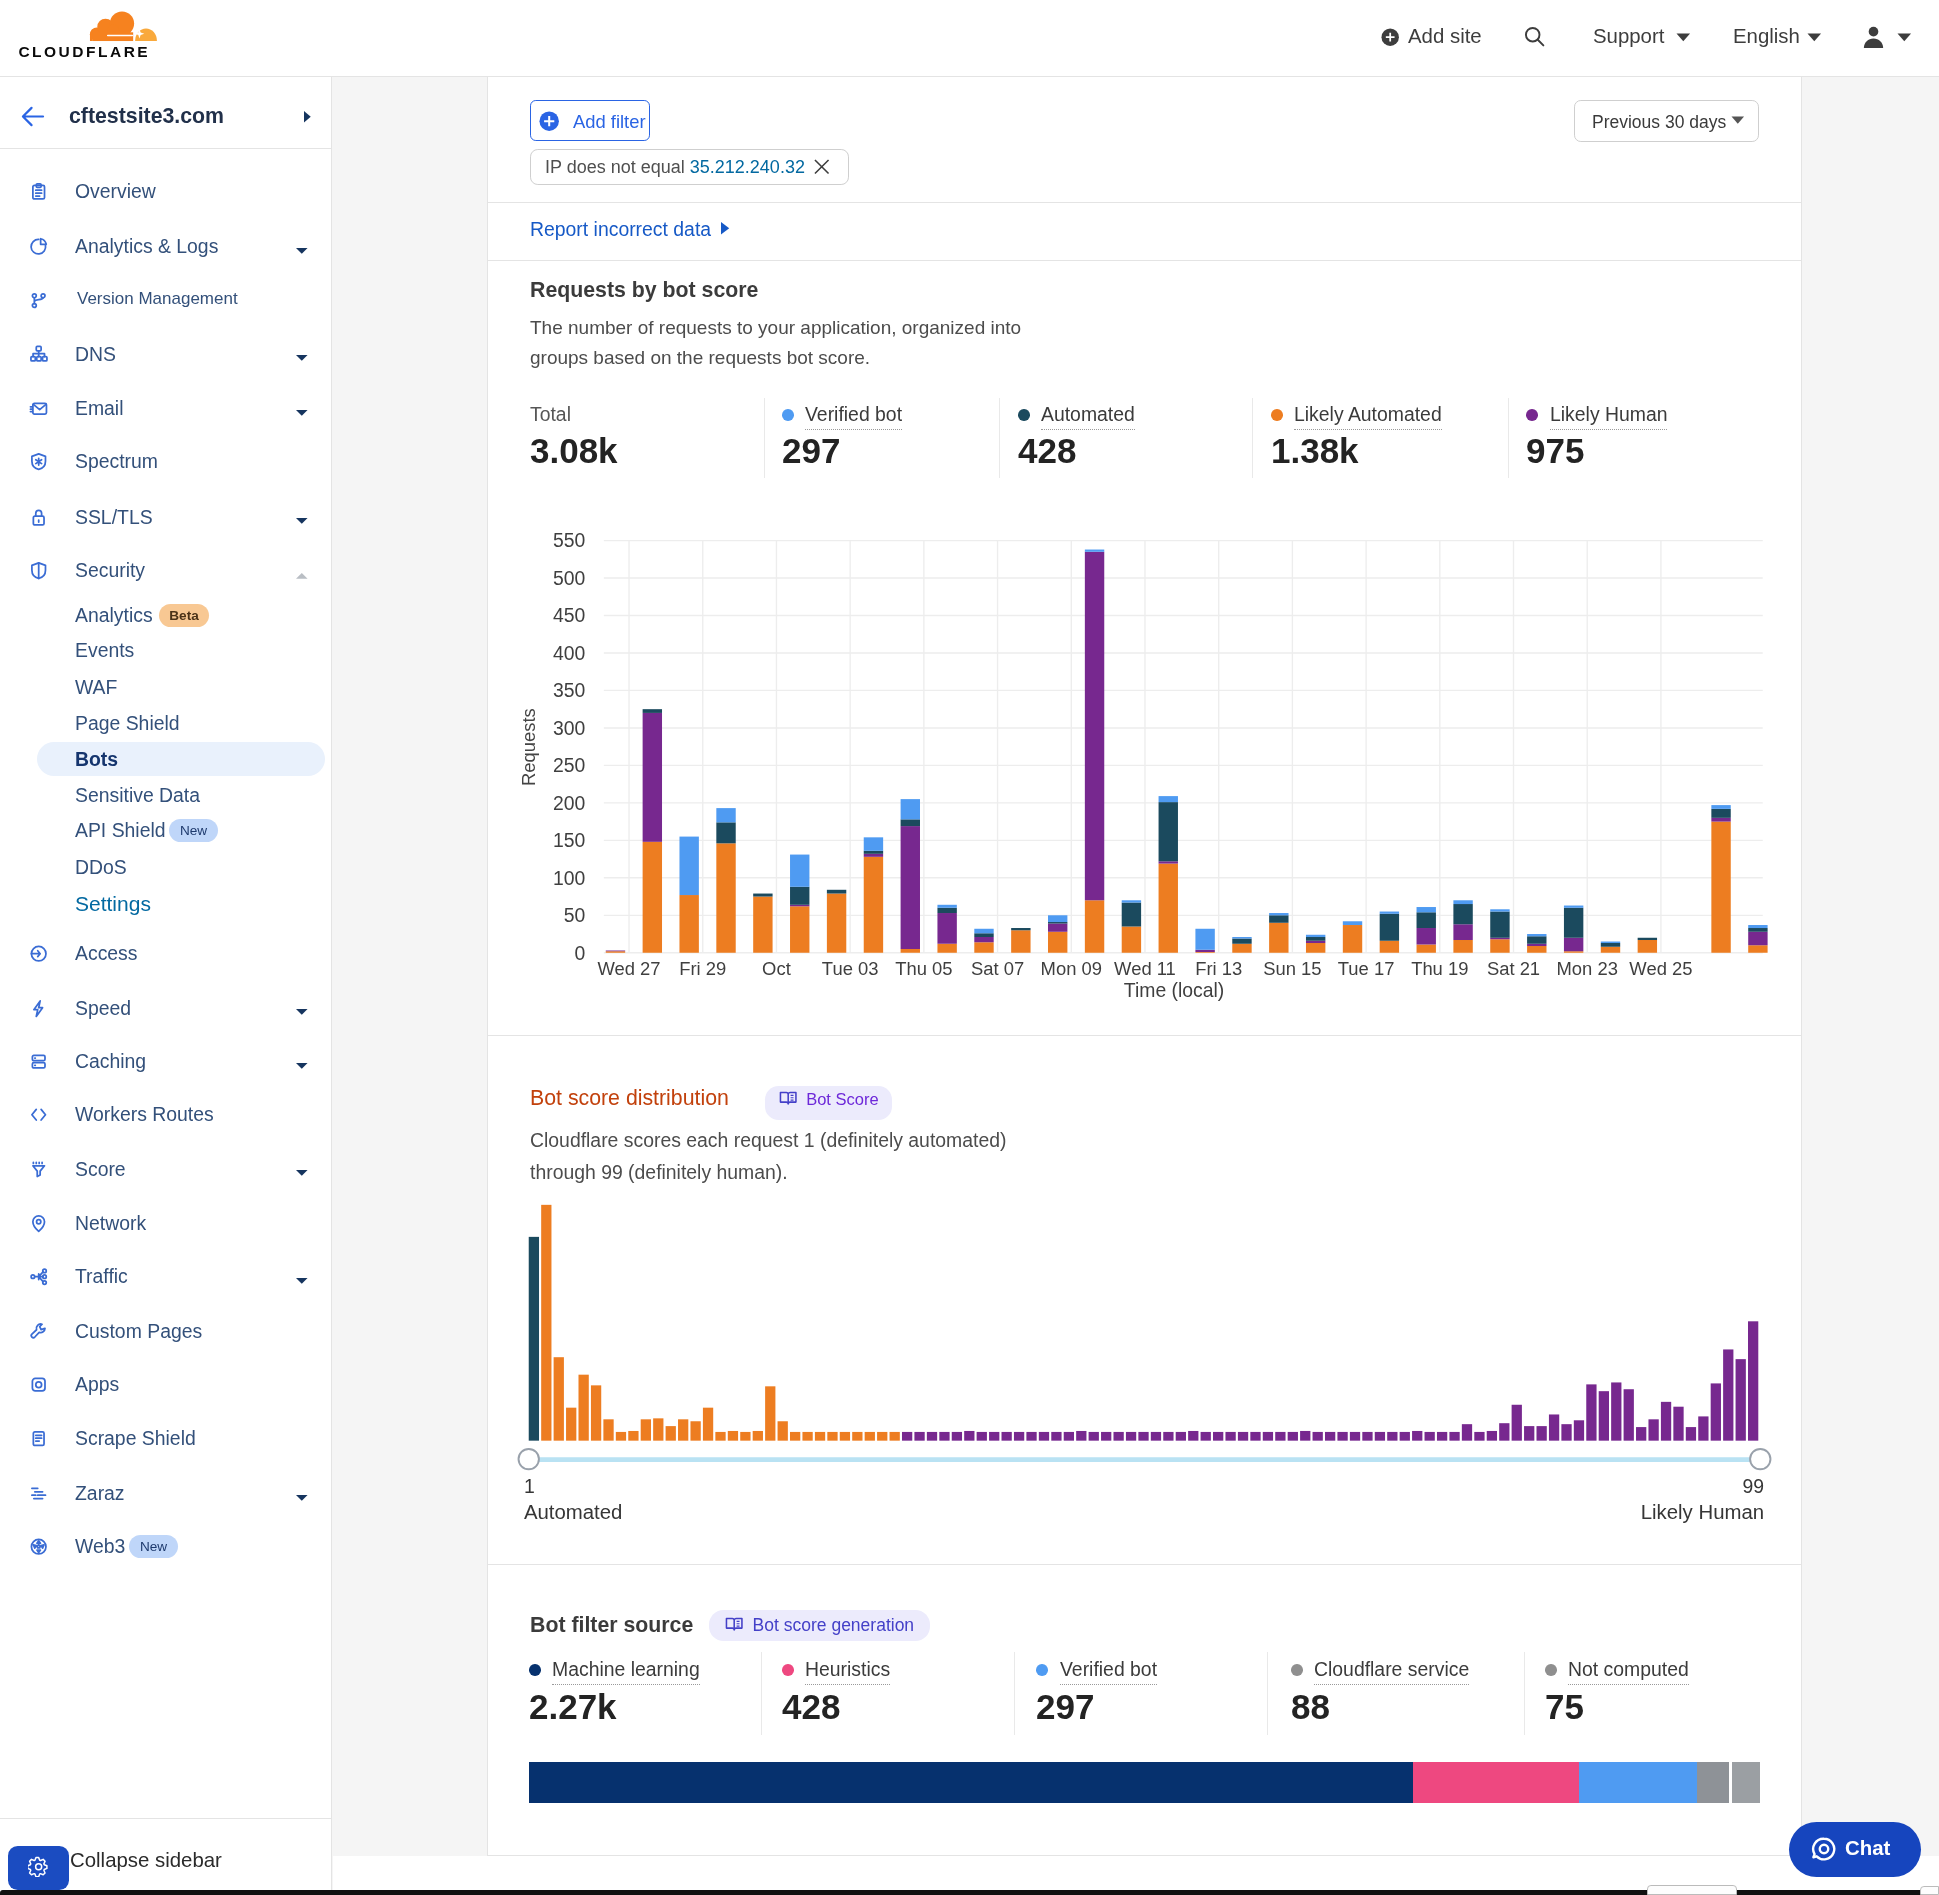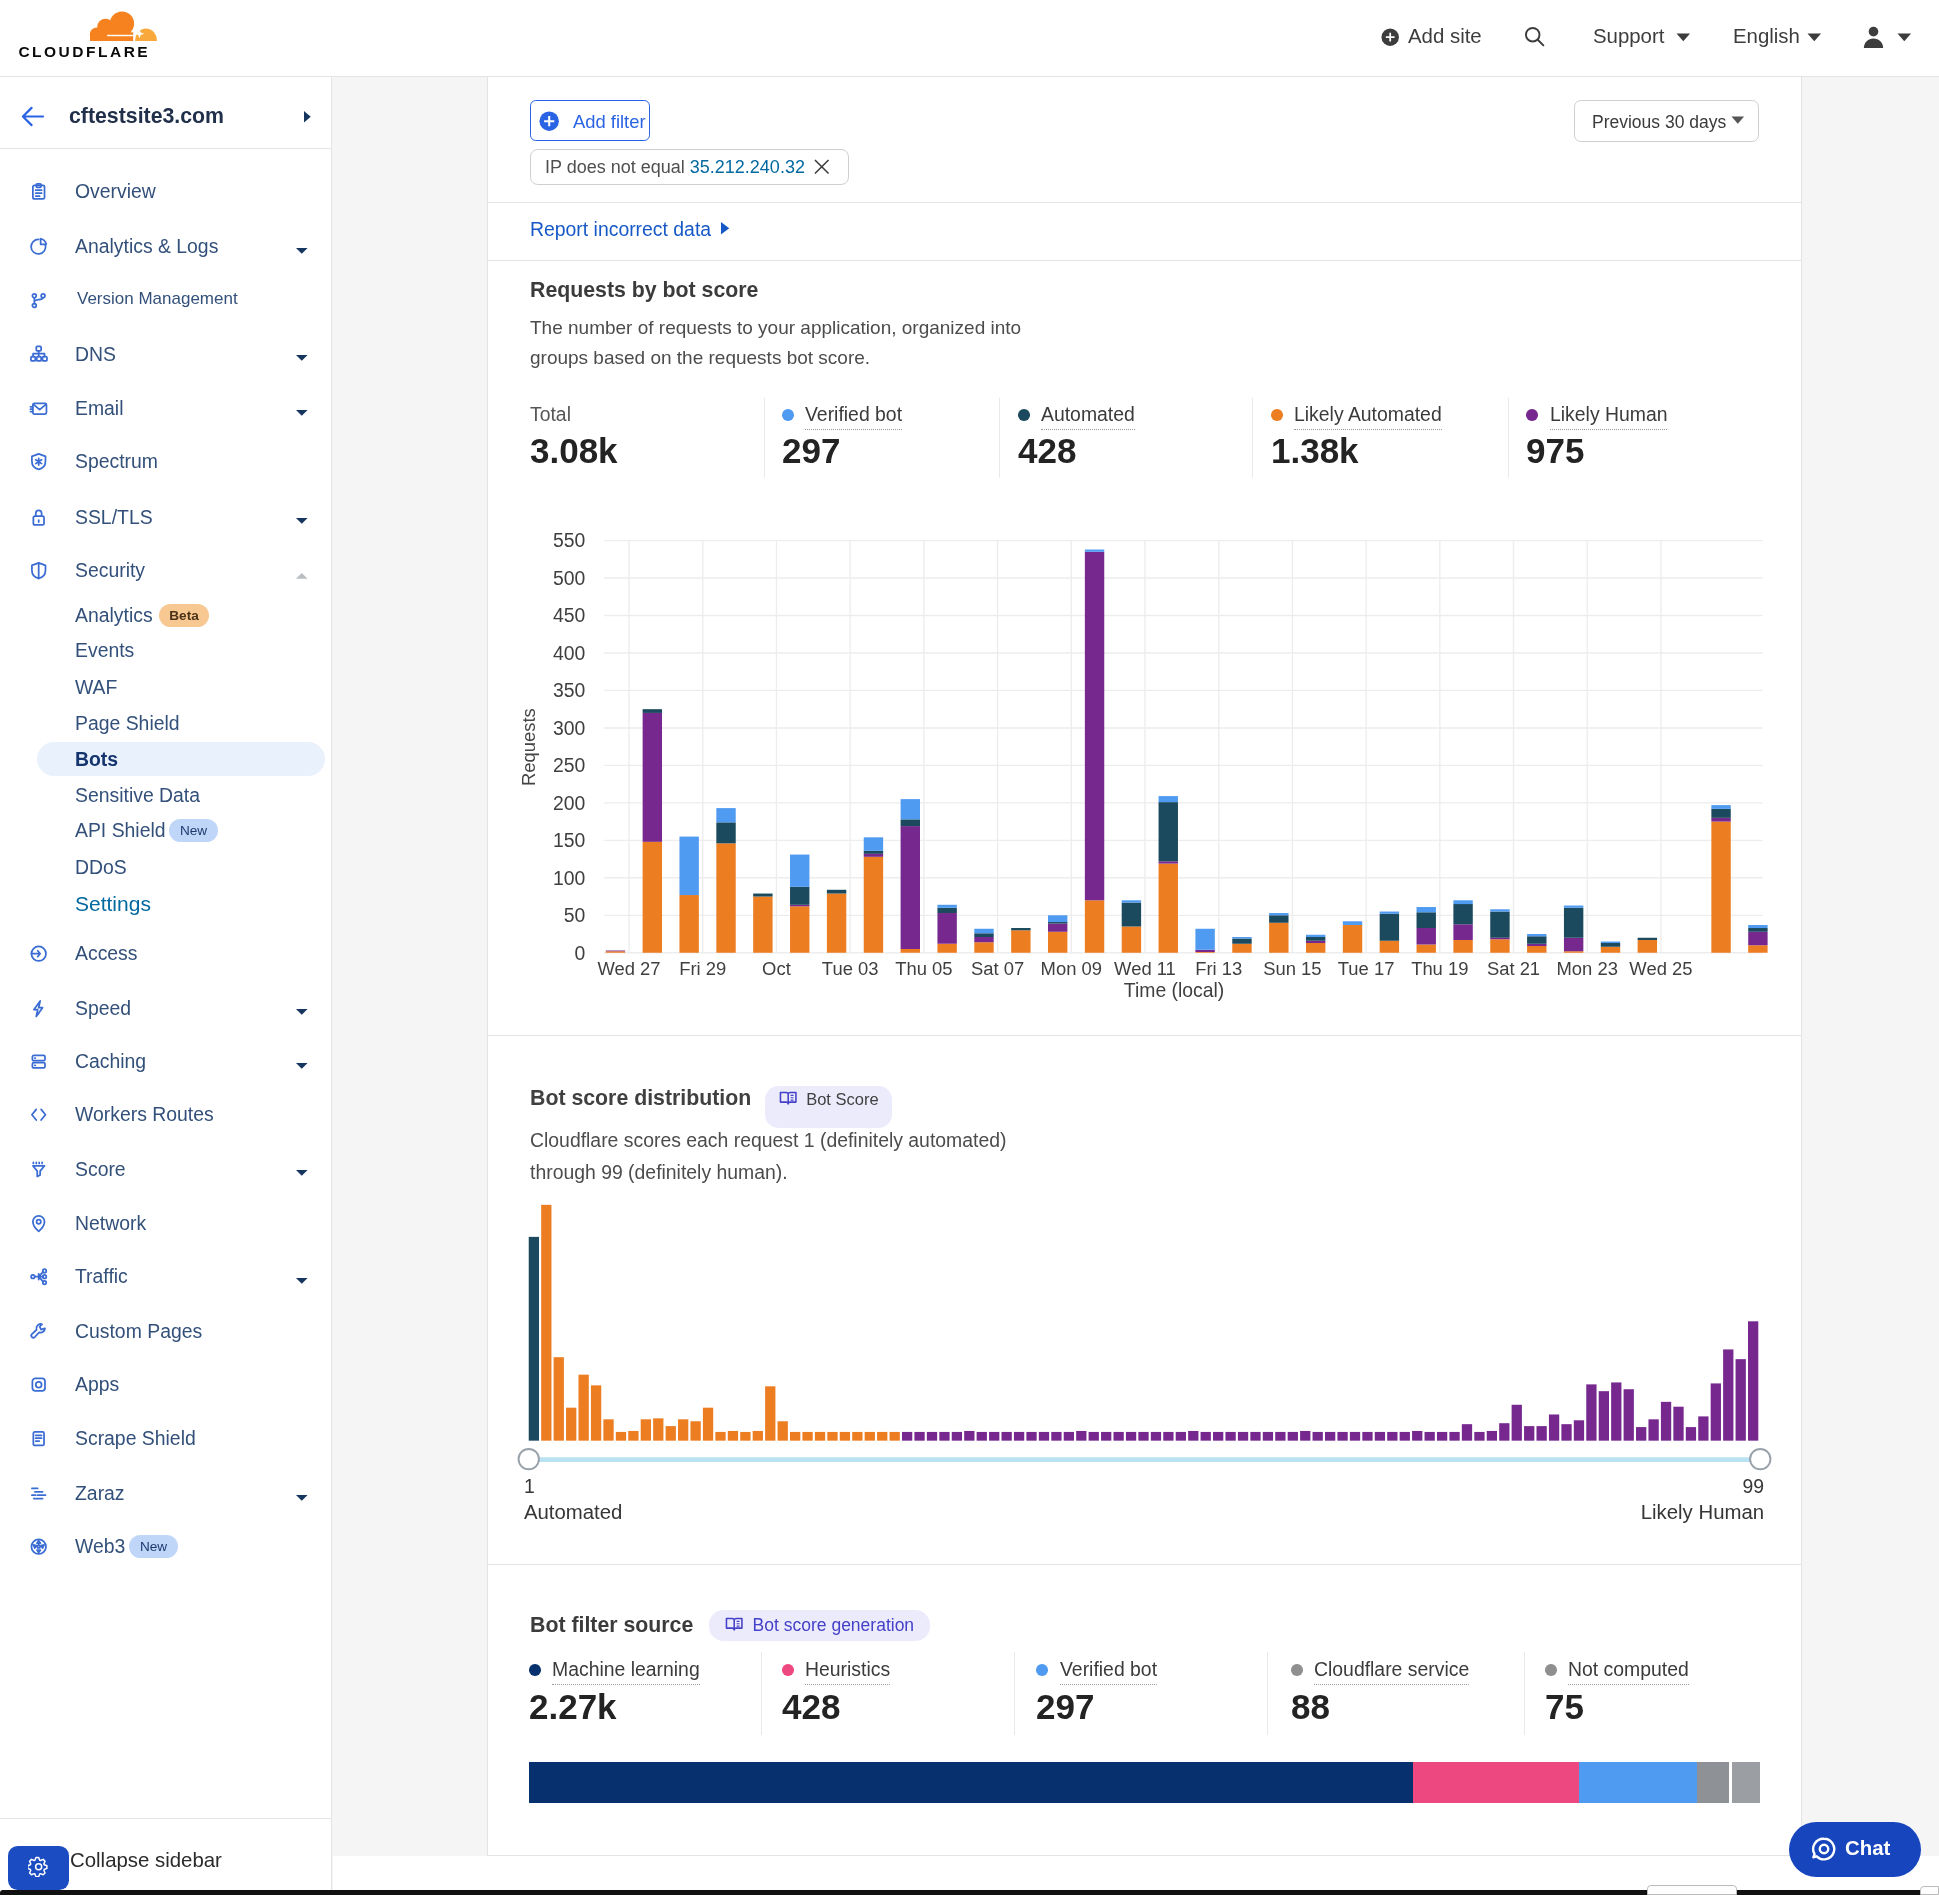--- a/index.html
+++ b/index.html
@@ -410,22 +410,22 @@
 <rect x="1262.0" y="336.76" width="20" height="135.24" fill="#ED7D21"></rect>
 <rect x="1262.0" y="332.90" width="20" height="3.86" fill="#77288F"></rect>
 <rect x="1262.0" y="323.62" width="20" height="9.27" fill="#1B4A5E"></rect>
 <rect x="1262.0" y="319.76" width="20" height="3.86" fill="#4F9BF2"></rect>
 <rect x="1300.0" y="464.27" width="20" height="7.73" fill="#ED7D21"></rect>
 <rect x="1300.0" y="450.36" width="20" height="13.91" fill="#77288F"></rect>
 <rect x="1300.0" y="446.50" width="20" height="3.86" fill="#1B4A5E"></rect>
 <rect x="1300.0" y="443.41" width="20" height="3.09" fill="#4F9BF2"></rect>
 </svg>
 <div style="position:absolute;left:488px;top:1035px;width:1313px;height:1px;background:#e4e4e4"></div>
-<div style="position:absolute;left:530px;top:1086px;font-size:21.3px;font-weight:bold;color:#404040">Bot score distribution</div>
-<div style="position:absolute;left:765px;top:1086px;height:42px;background:#ecebfc;border-radius:13.6px;padding:0 13.6px;font-size:16.5px;line-height:27px;color:#404040"><svg width="18.4" height="16.5" viewBox="0 0 19 17" style="vertical-align:-1.9px">
+<div style="position:absolute;left:530px;top:1086px;font-size:21.3px;font-weight:normal;color:#c2410c">Bot score distribution</div>
+<div style="position:absolute;left:765px;top:1086px;height:34px;background:#ecebfc;border-radius:13.6px;padding:0 13.6px;font-size:16.5px;line-height:27px;color:#6d28d9"><svg width="18.4" height="16.5" viewBox="0 0 19 17" style="vertical-align:-1.9px">
       <path d="M1.5 2.5h6a2 2 0 012 2v10a2 2 0 00-2-2h-6zM17.5 2.5h-6a2 2 0 00-2 2v10a2 2 0 012-2h6z" stroke="#4440c8" stroke-width="1.6" fill="none" stroke-linejoin="round"></path>
       <path d="M12 5.5h3M12 8h3M12 10.5h3" stroke="#4440c8" stroke-width="1.2"></path>
     </svg>&nbsp; Bot Score</div>
 <div style="position:absolute;left:530px;top:1124px;font-size:19.4px;line-height:32px;color:#4c4c4c">Cloudflare scores each request 1 (definitely automated)<br>through 99 (definitely human).</div>
 <svg style="position:absolute;left:487px;top:1194px" width="1315" height="340" viewBox="0 0 1355 350">
 <rect x="43.00" y="44.00" width="10.60" height="210" fill="#1B4A5E"></rect>
 <rect x="55.82" y="11.00" width="10.60" height="243" fill="#ED7D21"></rect>
 <rect x="68.64" y="168.00" width="10.60" height="86" fill="#ED7D21"></rect>
 <rect x="81.46" y="220.00" width="10.60" height="34" fill="#ED7D21"></rect>
 <rect x="94.28" y="186.00" width="10.60" height="68" fill="#ED7D21"></rect>

